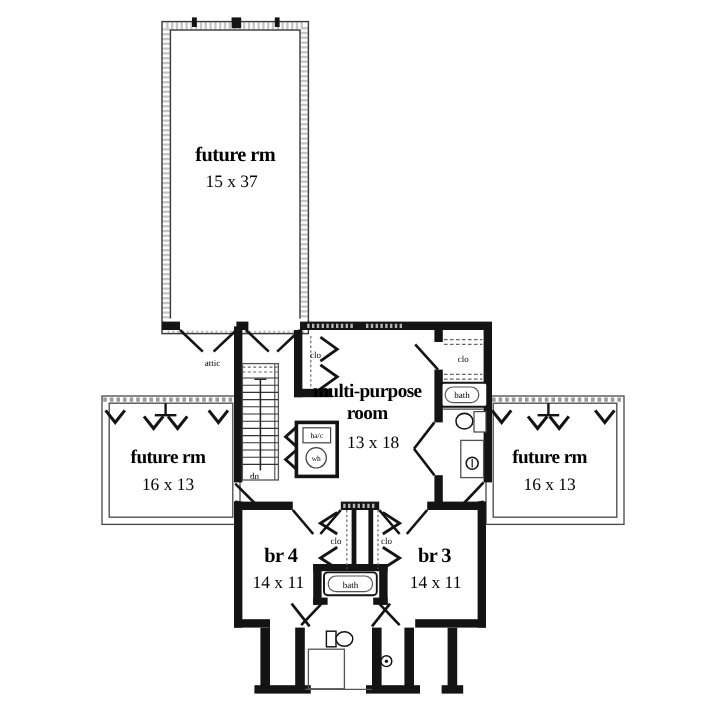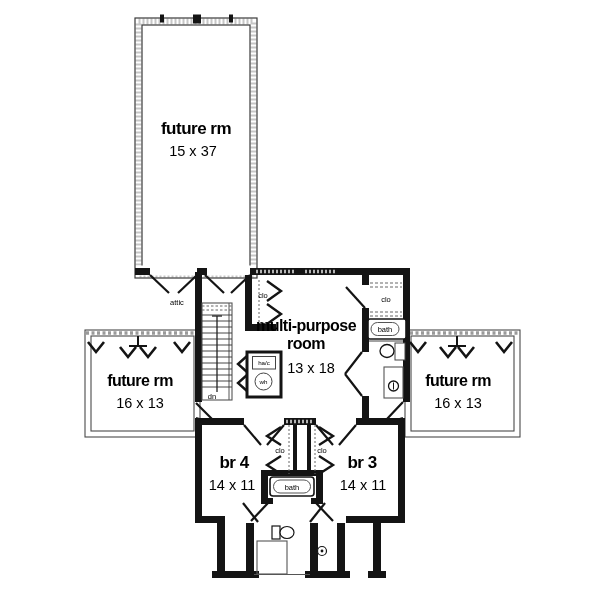--- a/index.html
+++ b/index.html
@@ -1,17 +1,17 @@
 <!DOCTYPE html>
 <html><head>
 <meta charset="utf-8">
 <style>
   html,body{margin:0;padding:0;background:#ffffff;}
   .canvas{position:relative;width:600px;height:600px;background:#ffffff;overflow:hidden;
-          font-family:Liberation Sans, sans-serif;}
+          font-family:Liberation Serif, serif;}
   svg{position:absolute;left:0;top:0;}
   text{fill:#000;}
   .room-name{font-weight:bold;font-size:17px;letter-spacing:-0.5px;}
   .room-name-sm{font-weight:bold;font-size:16px;letter-spacing:-0.5px;}
   .room-dims{font-size:14.5px;}
   .tiny{font-size:7.5px;}
   .micro{font-size:6.2px;}
 </style>
 </head>
 <body>

